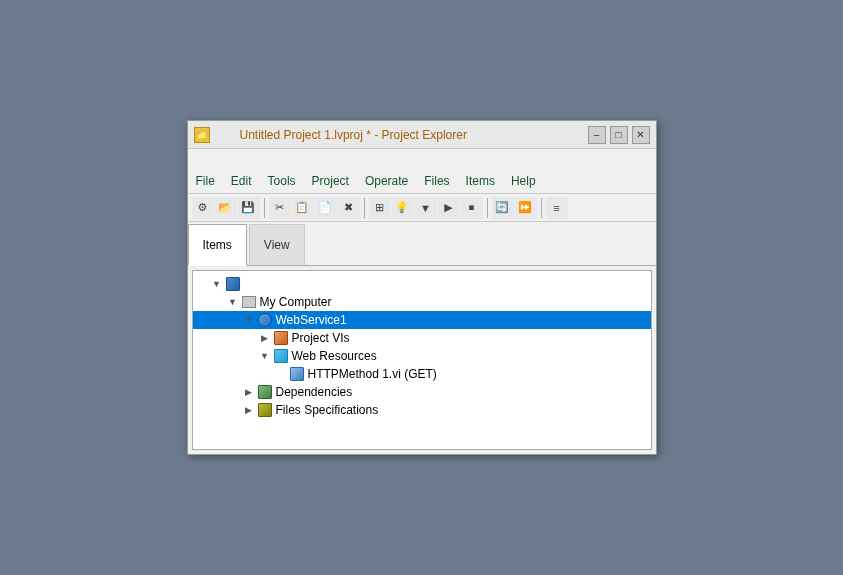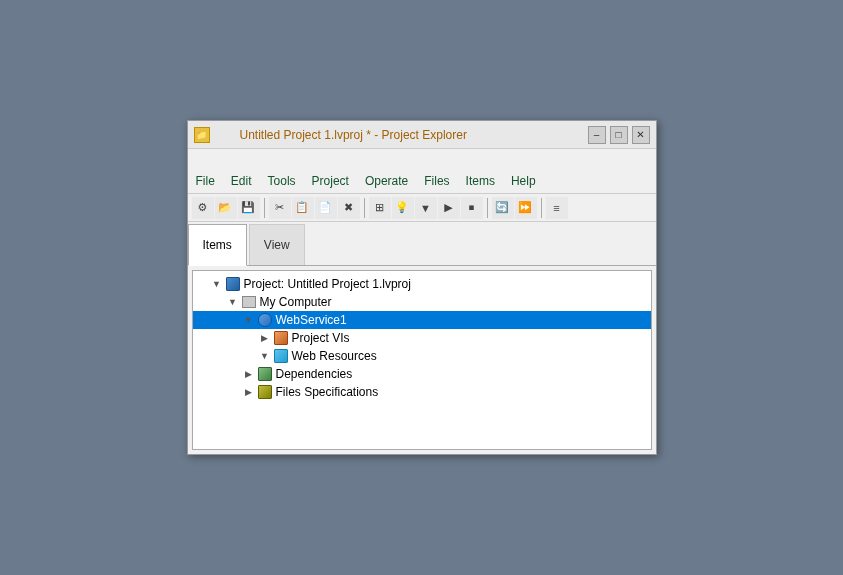--- a/index.html
+++ b/index.html
@@ -320,21 +320,20 @@
   </div>
 
   <div class="tree-panel">
 
     <div class="tree-item">
       <span class="tree-indent"></span>
       <span class="tree-expander">▼</span>
       <span class="tree-icon">
         <div class="icon-project"></div>
       </span>
-      <span>Project: Untitled Project 1.lvproj</span>
     </div>
 
     <div class="tree-item">
       <span class="tree-indent"></span>
       <span class="tree-indent"></span>
       <span class="tree-expander">▼</span>
       <span class="tree-icon">
         <div class="icon-computer"></div>
       </span>
       <span>My Computer</span>
@@ -368,20 +367,32 @@
       <span class="tree-indent"></span>
       <span class="tree-indent"></span>
       <span class="tree-indent"></span>
       <span class="tree-expander">▼</span>
       <span class="tree-icon">
         <div class="icon-webres"></div>
       </span>
       <span>Web Resources</span>
     </div>
 
+    <div class="tree-item">
+      <span class="tree-indent"></span>
+      <span class="tree-indent"></span>
+      <span class="tree-indent"></span>
+      <span class="tree-indent"></span>
+      <span class="tree-indent"></span>
+      <span class="tree-expander" style="visibility:hidden;">▶</span>
+      <span class="tree-icon">
+        <div class="icon-httpmethod"></div>
+      </span>
+      <span>HTTPMethod 1.vi (GET)</span>
+    </div>
 
     <div class="tree-item">
       <span class="tree-indent"></span>
       <span class="tree-indent"></span>
       <span class="tree-indent"></span>
       <span class="tree-expander">▶</span>
       <span class="tree-icon">
         <div class="icon-deps"></div>
       </span>
       <span>Dependencies</span>

